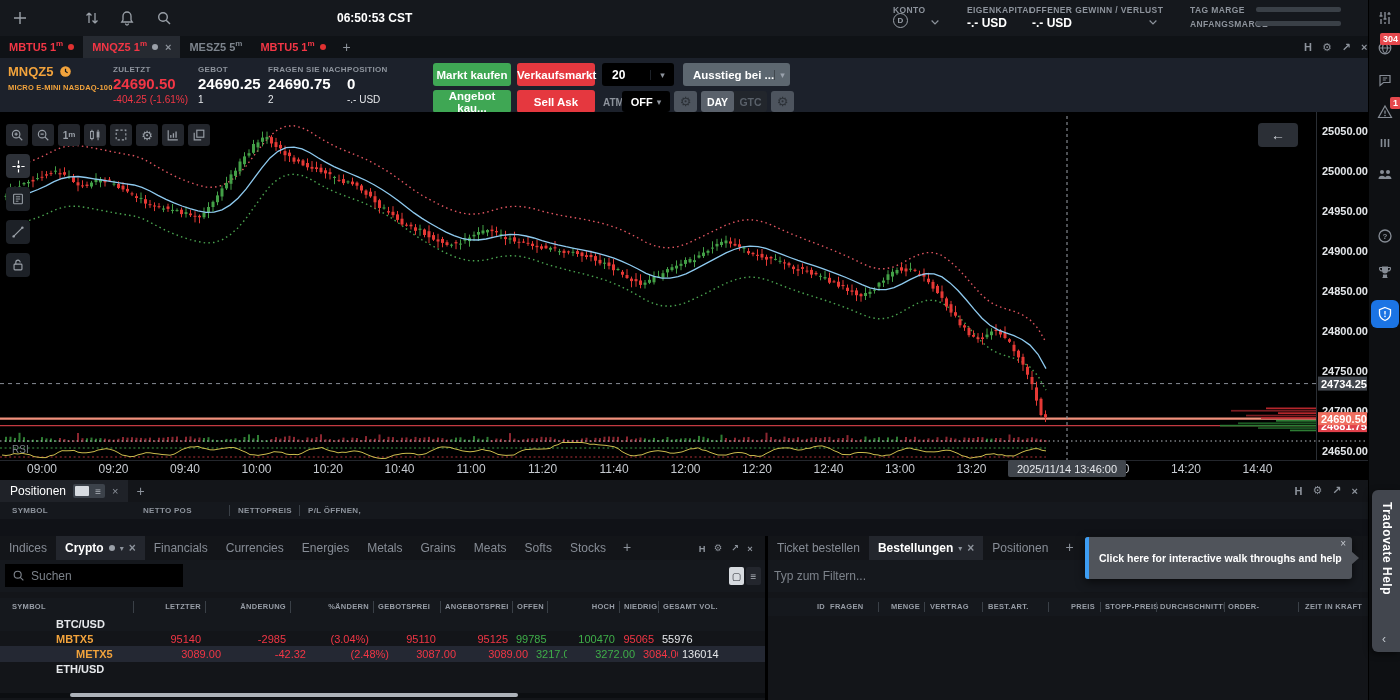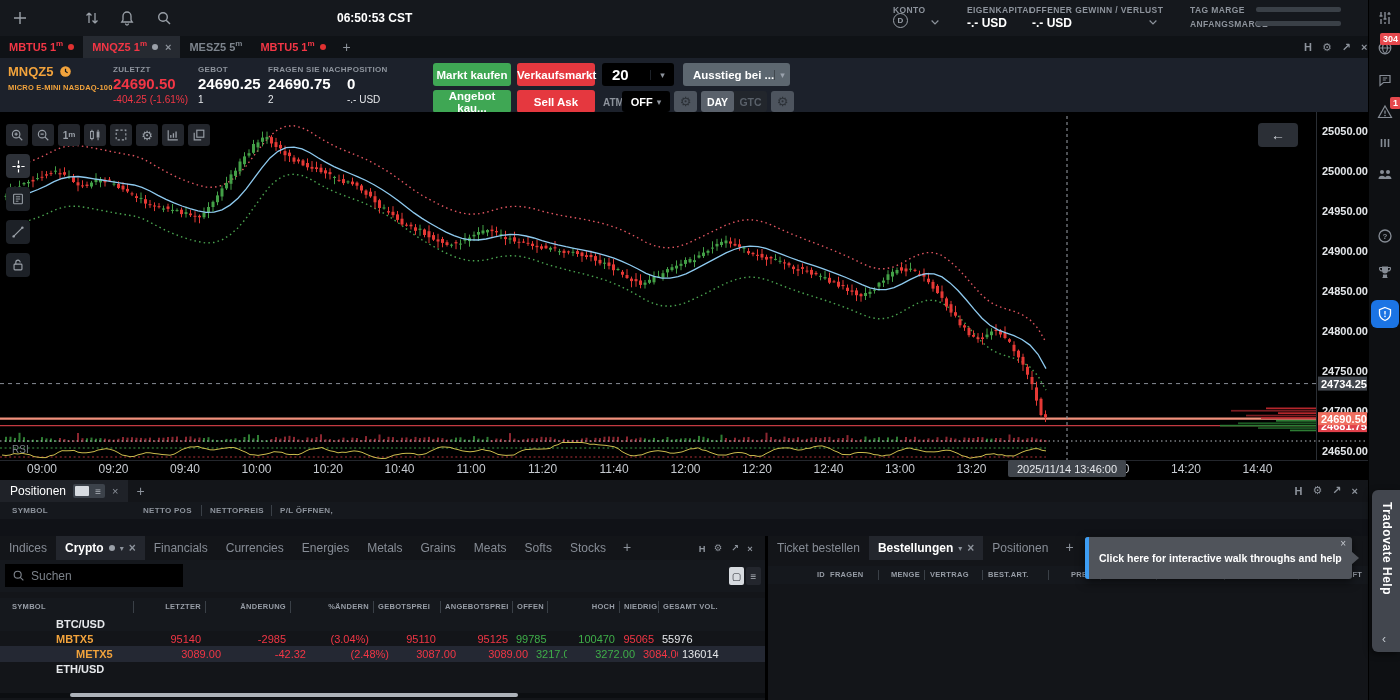--- a/index.html
+++ b/index.html
@@ -35,21 +35,21 @@
   .ob-sym{position:absolute;left:8px;top:6px;font-size:13px;font-weight:bold;color:#f2a33c;display:flex;gap:5px;align-items:center}
   .ob-desc{position:absolute;left:8px;top:25px;font-size:7.5px;font-weight:bold;color:#f2a33c;letter-spacing:.2px}
   .ob-lbl{position:absolute;font-size:8px;font-weight:bold;color:#8d939c;letter-spacing:.3px}
   .ob-val{position:absolute;font-size:15px;font-weight:bold;color:#fff}
   .ob-sub{position:absolute;font-size:10px;color:#e6e8eb}
   .red{color:#f23645}
   .ob-btn{position:absolute;height:23px;border:none;border-radius:3px;font-size:11.5px;font-weight:bold;color:#fff;cursor:pointer;
     font-family:inherit}
   .bgrn{background:#3fa754}.bred{background:#e5383f}
   .qtybox{position:absolute;left:602px;top:5px;width:72px;height:23px;background:#000;border-radius:3px;display:flex;align-items:center;cursor:pointer}
-  .qtybox .q{flex:1;padding-left:10px;font-size:15px;font-weight:bold;color:#fff}
+  .qtybox .q{flex:1;padding-left:10px;font-size:12px;font-weight:bold;color:#fff}
   .qtybox .c{width:24px;text-align:center;color:#8d939c;font-size:9px;border-left:1px solid #1d2127}
   .exitbox{position:absolute;left:683px;top:5px;width:107px;height:23px;background:#5d6770;border-radius:3px;display:flex;align-items:center;cursor:pointer}
   .exitbox .q{flex:1;padding-left:10px;font-size:11.5px;font-weight:bold;color:#fff;white-space:nowrap}
   .exitbox .c{width:22px;text-align:center;color:#9aa2ad;font-size:9px;border-left:1px solid rgba(0,0,0,.3)}
   .atmlbl{position:absolute;left:603px;top:39px;font-size:10px;font-weight:bold;color:#8d939c}
   .atmbox{position:absolute;left:622px;top:33px;width:48px;height:21px;background:#000;border-radius:3px;display:flex;align-items:center;justify-content:center;gap:4px;
     font-size:11px;font-weight:bold;color:#fff;cursor:pointer}
   .atmbox .c{color:#8d939c;font-size:9px}
   .gearbtn{position:absolute;top:33px;width:23px;height:21px;background:#4d545e;border-radius:3px;color:#2b3036;display:flex;align-items:center;justify-content:center;font-size:13px;cursor:pointer}
   .tifgroup{position:absolute;left:701px;top:33px;width:66px;height:21px;background:#22262c;border-radius:3px;display:flex}
@@ -1113,21 +1113,21 @@
     <div class="pctrl" id="pos-controls">
         <span>H</span>
         <span>⚙</span>
         <span>↗</span>
         <span>×</span>
       </div>
   </div>
   <div class="p-cols" id="pos-cols">
       <span class="p-col" style="width: 135px; padding-left: 12px;">SYMBOL</span>
       <span class="p-col" style="width: 66px;">NETTO POS</span>
-      <span class="p-col sep" style="width: 70px;">NETTOPREIS</span>
+      <span class="p-col sep" style="width: 70px; margin-left: 28px;">NETTOPREIS</span>
       <span class="p-col sep" style="width: 90px;">P/L ÖFFNEN,</span>
     </div>
 </section>
 
 <section class="bottom">
   <div class="watchlist">
     <div class="btabs" id="wl-tabs">
         <div class="btab">
           <span>Indices</span>
         </div>
@@ -1259,20 +1259,23 @@
         <div class="btab active">
           <span>Bestellungen</span>
           <span class="cv">▾</span>
           <span class="x">×</span>
         </div>
         <div class="btab">
           <span>Positionen</span>
         </div>
         <span class="tab-plus">+</span>
       </div>
+    <div class="filterrow">
+      <input type="text" placeholder="Typ zum Filtern..." style="">
+    </div>
     <div class="ohead" id="ord-header">
         <span class="oh" style="left: 27px; width: 30px; text-align: right;">ID</span>
         <span class="oh" style="left: 62px; width: 46px; text-align: left;">FRAGEN</span>
         <span class="oh" style="left: 108px; width: 44px; text-align: right;">MENGE</span>
         <span class="oh" style="left: 162px; width: 52px; text-align: left;">VERTRAG</span>
         <span class="oh" style="left: 220px; width: 60px; text-align: left;">BEST.ART.</span>
         <span class="oh" style="left: 283px; width: 44px; text-align: right;">PREIS</span>
         <span class="oh" style="left: 337px; width: 60px; text-align: left;">STOPP-PREIS</span>
         <span class="oh" style="left: 392px; width: 64px; text-align: left;">DURCHSCHNITTLIC</span>
         <span class="oh" style="left: 460px; width: 60px; text-align: left;">ORDER-</span>

